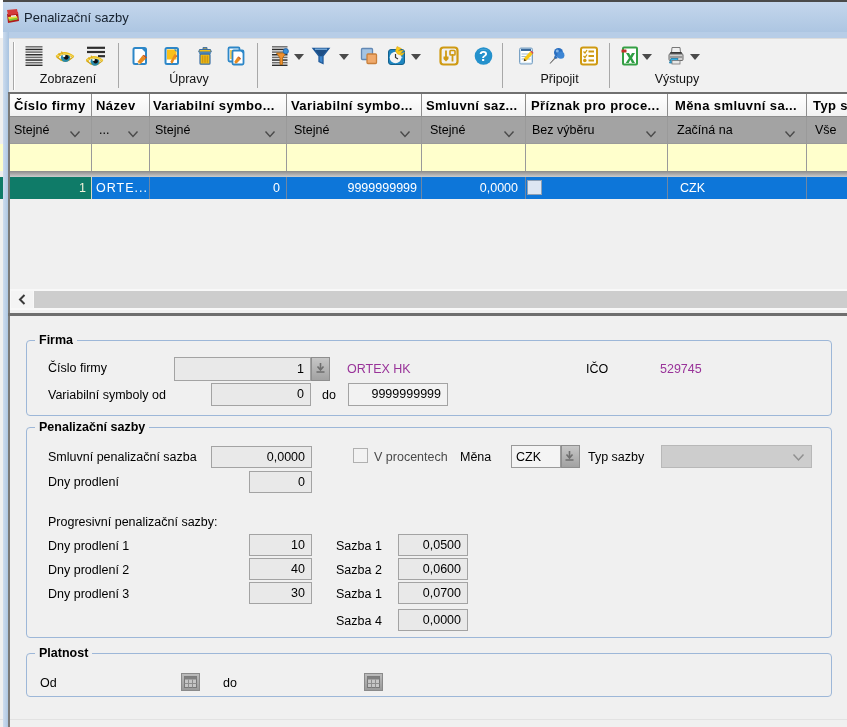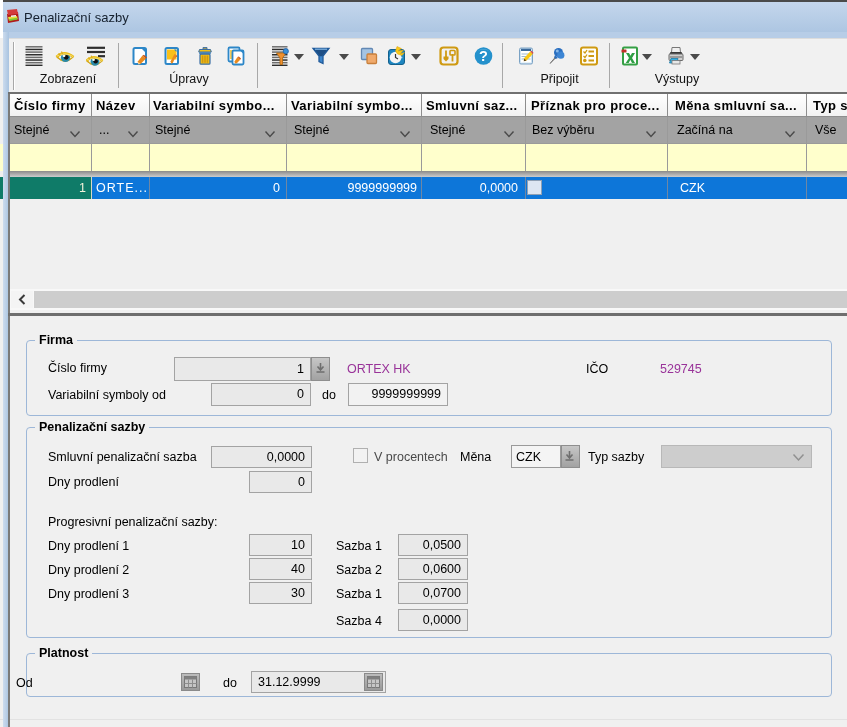--- a/index.html
+++ b/index.html
@@ -375,32 +375,31 @@
   <div class="lbl" style="left:48px; top:587px;">Dny prodlení 3</div>
   <div class="inp" style="left:249px; top:582px; width:63px; height:22px;">30</div>
   <div class="lbl" style="left:336px; top:587px;">Sazba 1</div>
   <div class="inp" style="left:398px; top:582px; width:70px; height:22px;">0,0700</div>
   <div class="lbl" style="left:336px; top:614px;">Sazba 4</div>
   <div class="inp" style="left:398px; top:609px; width:70px; height:22px;">0,0000</div>
 
   <fieldset style="left:26px; top:646px; width:806px; height:51px;">
     <legend>Platnost</legend>
   </fieldset>
-  <div class="lbl" style="left:16px; top:676px;">Od</div>
+  <div class="lbl" style="left:40px; top:676px;">Od</div>
   <div class="abs calbtn" style="left:181px; top:673px; width:19px; height:18px;"><svg width="13" height="12" viewBox="0 0 13 12" style="margin:2px 0 0 2px;">
         <rect x="0.5" y="0.5" width="12" height="11" fill="#c6c6c6" stroke="#787878"></rect>
         <rect x="0.5" y="0.5" width="12" height="3" fill="#808080"></rect>
         <g stroke="#8e8e8e" stroke-width="1">
           <line x1="4.5" y1="3.5" x2="4.5" y2="11.5"></line>
           <line x1="8.5" y1="3.5" x2="8.5" y2="11.5"></line>
           <line x1="0.5" y1="7.5" x2="12.5" y2="7.5"></line>
         </g>
       </svg></div>
   <div class="lbl" style="left:223px; top:676px;">do</div>
-  <div class="inp" style="left:251px; top:671px; width:135px; height:22px; text-align:left;">31.12.9999</div>
   <div class="abs calbtn" style="left:364px; top:673px; width:19px; height:18px;"><svg width="13" height="12" viewBox="0 0 13 12" style="margin:2px 0 0 2px;">
         <rect x="0.5" y="0.5" width="12" height="11" fill="#c6c6c6" stroke="#787878"></rect>
         <rect x="0.5" y="0.5" width="12" height="3" fill="#808080"></rect>
         <g stroke="#8e8e8e" stroke-width="1">
           <line x1="4.5" y1="3.5" x2="4.5" y2="11.5"></line>
           <line x1="8.5" y1="3.5" x2="8.5" y2="11.5"></line>
           <line x1="0.5" y1="7.5" x2="12.5" y2="7.5"></line>
         </g>
       </svg></div>
 </div>

